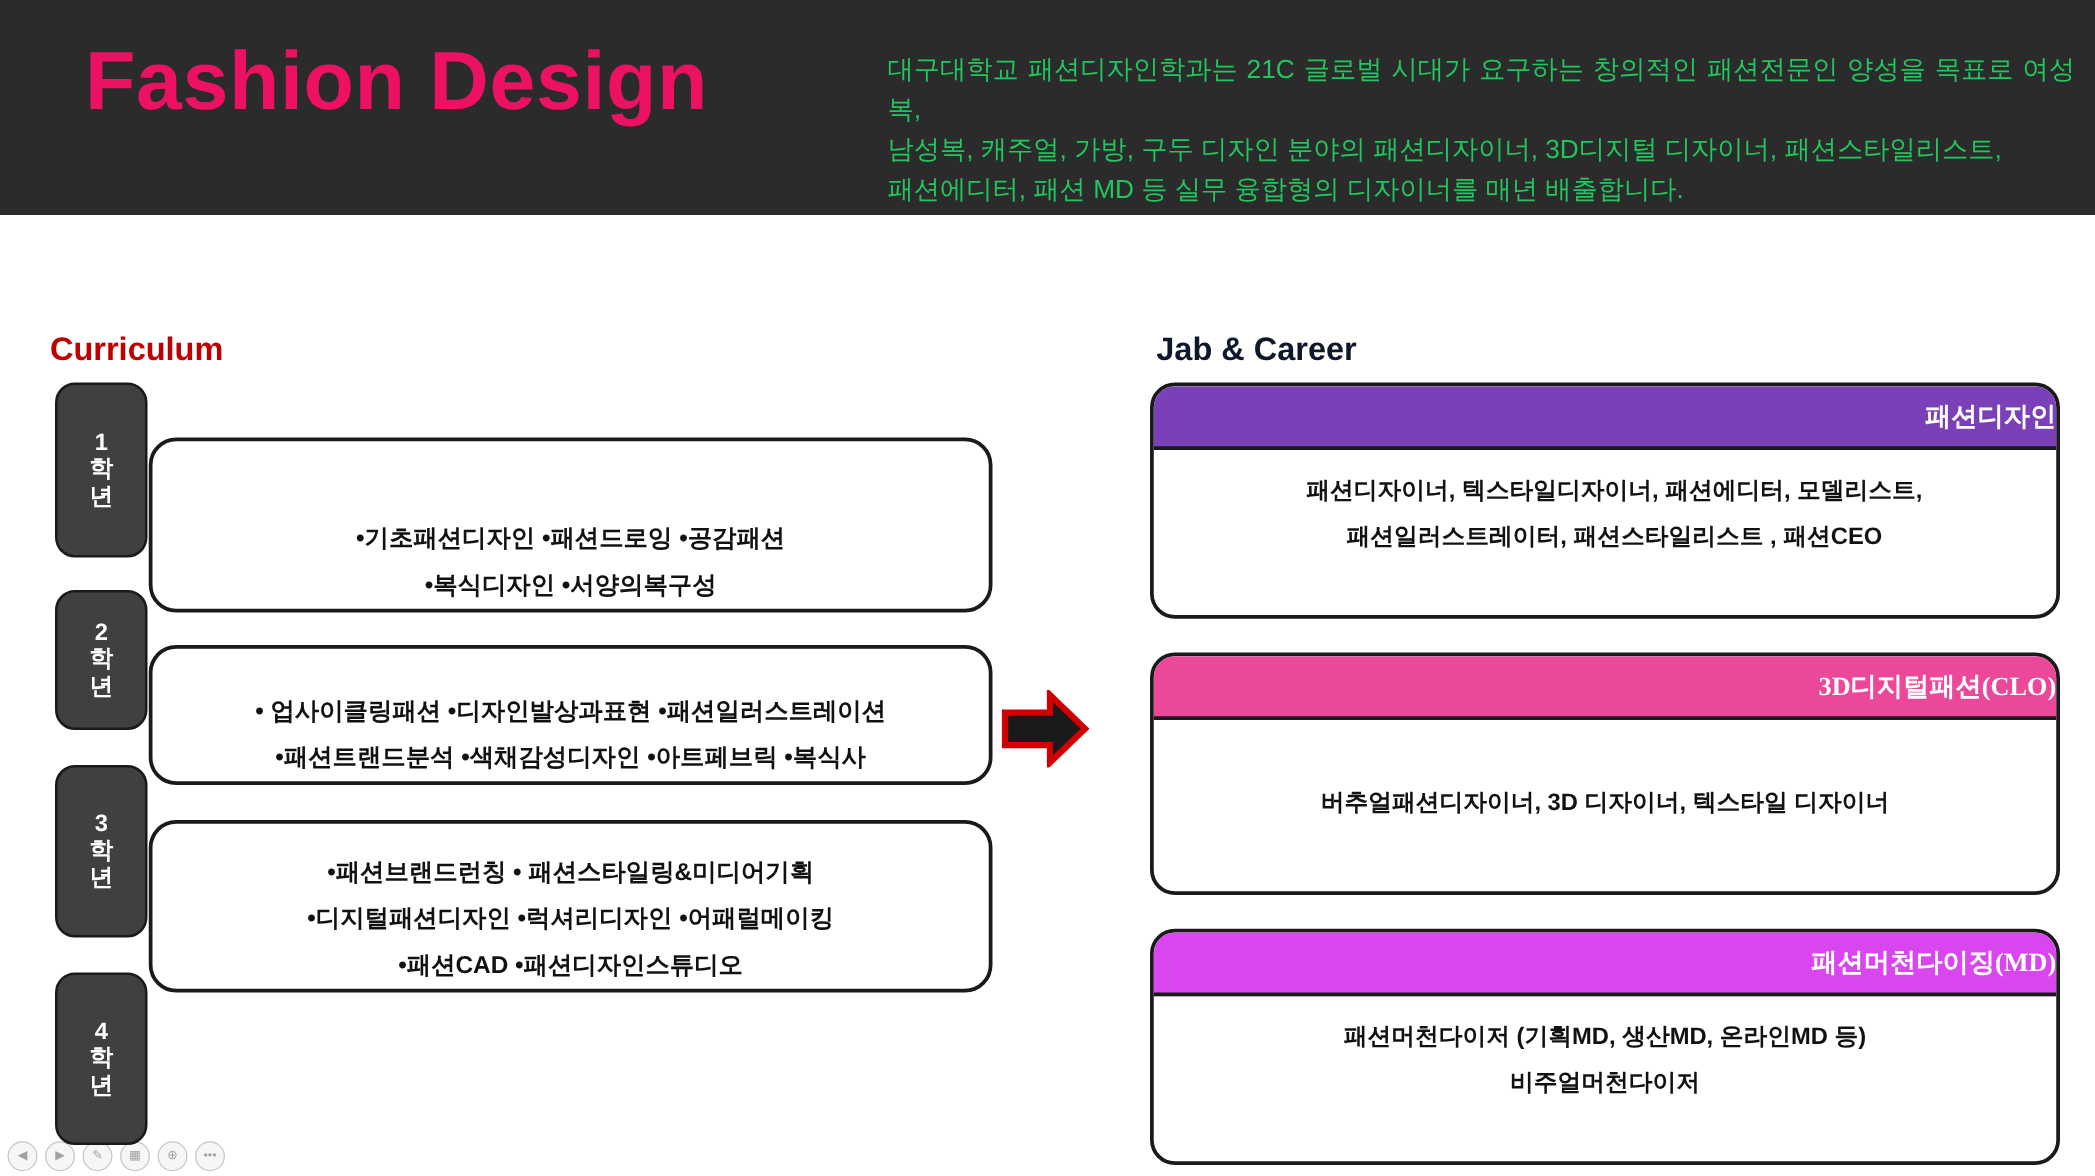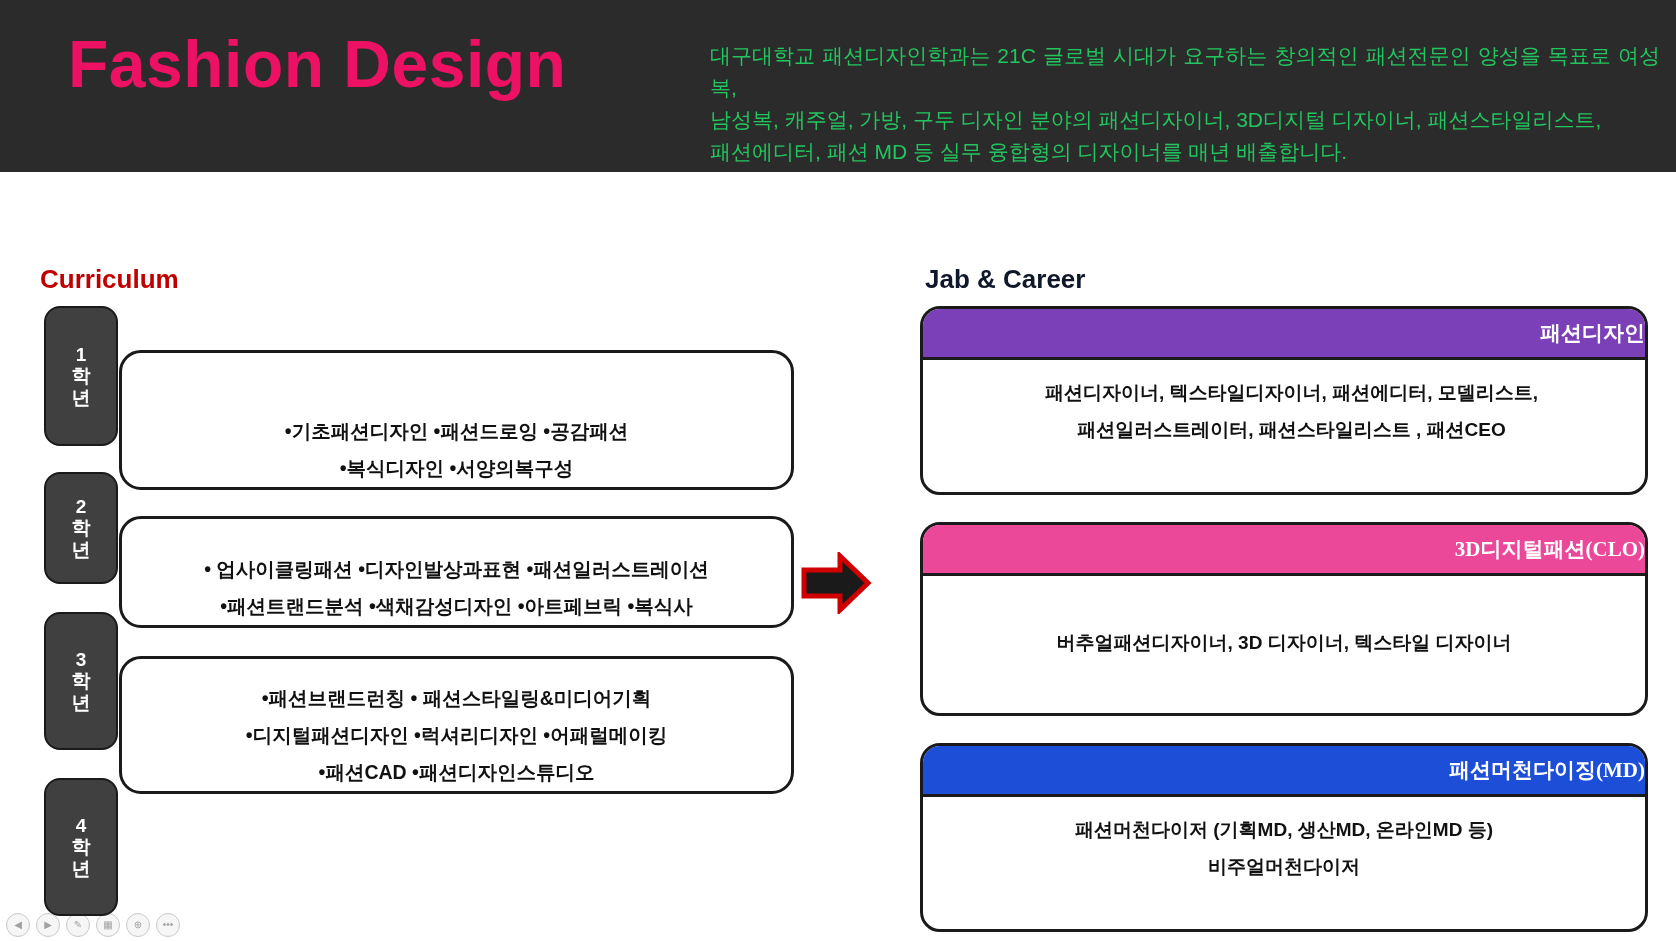--- a/index.html
+++ b/index.html
@@ -298,21 +298,21 @@
   <div class="career-card card-2">
     <div class="career-head" style="background:#ec4899;">
       <span>3D디지털패션(CLO)</span>
     </div>
     <div class="career-body">
       <div class="career-line">버추얼패션디자이너, 3D 디자이너, 텍스타일 디자이너</div>
     </div>
   </div>
 
   <div class="career-card card-3">
-    <div class="career-head" style="background:#1d4ed8;">
+    <div class="career-head" style="background:#d946ef;">
       <span>패션머천다이징(MD)</span>
     </div>
     <div class="career-body">
       <div class="career-line">패션머천다이저 (기획MD, 생산MD, 온라인MD 등)</div>
       <div class="career-line">비주얼머천다이저</div>
     </div>
   </div>
 
 </div>
 

